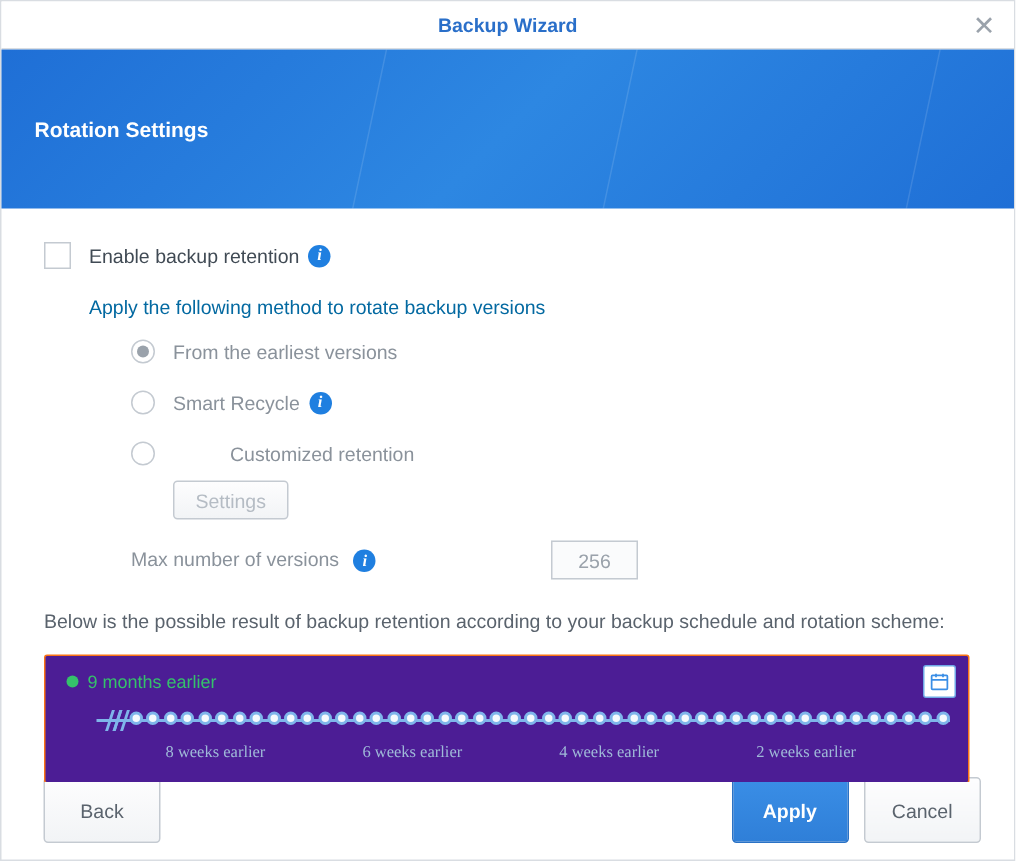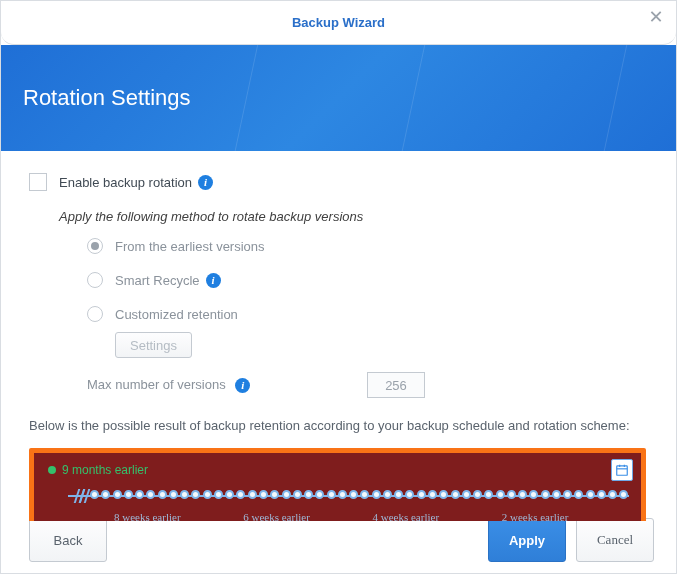--- a/index.html
+++ b/index.html
@@ -1,99 +1,99 @@
 <!DOCTYPE html>
 <html><head>
 <meta charset="utf-8">
 <style>
   * { box-sizing: border-box; }
   html, body { margin:0; padding:0; font-family: Arial, Helvetica, sans-serif; font-size:13px; color:#404a54; }
   .window { width:677px; height:574px; border:1px solid #d9dde2; background:#fff; display:flex; flex-direction:column; }
-  .titlebar { height:44px; background:#fff; border-bottom:1px solid #d9dde2; display:flex; align-items:center; position:relative;border-radius:13px; }
+  .titlebar { height:32px; background:#fff; border-bottom:1px solid #d9dde2; display:flex; align-items:center; position:relative; }
   .titlebar .title { flex:1; text-align:center; font-weight:bold; color:#2a6fc9; font-size:13px; }
   .titlebar .close { position:absolute; right:0; top:0; width:40px; height:31px; display:flex; align-items:center; justify-content:center; color:#9aa2ab; font-size:18px; cursor:pointer; }
   .banner { height:106px; background:linear-gradient(135deg,#1f6fd6 0%,#2d87e2 50%,#1f6fd6 100%); display:flex; align-items:center; padding-left:22px; position:relative; overflow:hidden; }
   .banner::before, .banner::after { content:""; position:absolute; border:1px solid rgba(255,255,255,.12); transform:rotate(12deg); }
   .banner::before { width:360px; height:360px; left:260px; top:-180px; }
   .banner::after  { width:300px; height:300px; left:420px; top:-120px; }
-  .banner h1 { color:#fff; font-size:22px; font-weight:normal; margin:0; z-index:1; }
+  .banner h1 { color:#fff; font-size:14px; font-weight:bold; margin:0; z-index:1; }
   .body { flex:1; overflow:hidden; position:relative; }
   .scroll { position:absolute; inset:0 8px 0 0; overflow-y:auto; padding:22px 22px 10px 28px; }
   .scroll::-webkit-scrollbar{width:8px;} .scroll::-webkit-scrollbar-thumb{background:#c8ced5;border-radius:4px;}
   .row { display:flex; align-items:center; }
   .checkbox { width:18px; height:18px; border:1px solid #c4cad1; background:#fff; margin-right:12px; cursor:pointer; }
   .info-icon { display:inline-flex; width:15px; height:15px; border-radius:50%; background:#1f7fe0; color:#fff; font-size:11px; font-weight:bold; align-items:center; justify-content:center; margin-left:6px; font-style:italic; font-family:Georgia,serif; cursor:help;}
-  .subtext { margin:18px 0 14px 30px; color:#404040;font-style:italic; }
+  .subtext { margin:18px 0 14px 30px; color:#0369a1; }
   .radio-group { margin-left:58px; }
   .radio-row { display:flex; align-items:center; margin-bottom:18px; color:#8a929b; }
   .radio { width:16px; height:16px; border:1px solid #c4cad1; border-radius:50%; margin-right:12px; background:#fff; position:relative; }
   .radio.selected::after { content:""; position:absolute; inset:3px; border-radius:50%; background:#9aa2ab; }
   .btn { display:inline-flex; align-items:center; justify-content:center; height:44px; padding:0 18px; border:1px solid #c4cad1; background:linear-gradient(#fdfdfe,#f2f4f6); color:#5a636d; border-radius:3px; cursor:pointer; font-size:13px;}
   .btn.small { height:26px; padding:0 14px; }
   .btn.primary { background:linear-gradient(#3a8ee6,#2f7fd8); border-color:#2a72c5; color:#fff; font-weight:bold; }
   .btn.disabled { color:#b5bcc4; cursor:default; }
   .max-row { display:flex; align-items:center; margin:6px 0 18px 58px;gap:20px; }
   .max-row .lbl { width:260px; color:#8a929b; }
   .numbox { width:58px; height:26px; border:1px solid #c4cad1; background:#fafbfc; color:#9aa2ab; text-align:center; font-size:13px; }
   .explain { color:#5a636d; margin:0 0 12px 0; line-height:1.5; }
-  .timeline { border:5px solid #f97316; background:#7f1d1d; border-radius:2px; padding:10px 10px 6px 10px; position:relative; height:86px; overflow:hidden;}
+  .timeline { border:1px solid #f97316; background:#4c1d95; border-radius:2px; padding:10px 10px 6px 10px; position:relative; height:86px; overflow:hidden;}
   .timeline .cal { position:absolute; right:8px; top:6px; width:22px; height:22px; border:1px solid #6fa8e6; border-radius:2px; display:flex; align-items:center; justify-content:center; color:#3a8ee6; background:#fff;}
   .timeline .cal svg { width:14px; height:14px; }
   .earliest { color:#35c06b; font-size:12px; display:flex; align-items:center; gap:6px; margin-left:4px;}
   .earliest .dot { width:8px; height:8px; border-radius:50%; background:#35c06b; }
   .track { position:relative; height:18px; margin:10px 2px 0 24px;}
   .track .line { position:absolute; left:0; right:0; top:8px; height:2px; background:#7fb5ea; }
   .track .breaker { position:absolute; left:8px; top:2px; width:10px; height:14px; }
   .track .breaker::before,.track .breaker::after{content:"";position:absolute;top:0;bottom:0;width:3px;border-left:2px solid #7fb5ea;border-right:2px solid #7fb5ea;transform:skewX(-18deg);} 
   .track .breaker::after{left:5px;}
   .track .dots-row { position:absolute; left:22px; right:0; top:3px; display:flex; justify-content:space-between;}
   .track .d { width:9px; height:9px; border:2px solid #7fb5ea; border-radius:50%; background:#f5f9fd;}
   .tlabels { display:flex; margin:6px 0 0 70px; color:#9fb9d8; font-size:11px;}
   .tlabels span { flex:1;font-family:Liberation Serif, serif; }
   .footer { height:52px; border-top:0; padding:0 22px 14px 28px; display:flex; align-items:center;}
   .footer .spacer{flex:1;}
   .footer .btn{min-width:78px;}
-  .footer .btn + .btn { margin-left:10px;font-family:Liberation Serif, serif;}
+  .footer .btn + .btn { margin-left:10px;}
 </style>
 </head>
 <body>
 
 <div class="window">
 
   <div class="titlebar">
     <div class="title">Backup Wizard</div>
     <div class="close">✕</div>
   </div>
 
   <div class="banner">
     <h1>Rotation Settings</h1>
   </div>
 
   <div class="body">
     <div class="scroll">
 
       <div class="row">
         <div class="checkbox"></div>
-        <span>Enable backup rotation</span>
+        <span>Enable backup retention</span>
         <span class="info-icon">i</span>
       </div>
 
       <div class="subtext">Apply the following method to rotate backup versions</div>
 
       <div class="radio-group">
         <div class="radio-row">
           <div class="radio selected"></div>
           <span>From the earliest versions</span>
         </div>
         <div class="radio-row">
           <div class="radio"></div>
           <span>Smart Recycle</span>
           <span class="info-icon">i</span>
         </div>
-        <div class="radio-row" style="margin-bottom:10px;">
+        <div class="radio-row" style="margin-bottom:10px;gap:38px;">
           <div class="radio"></div>
           <span>Customized retention</span>
         </div>
         <div style="margin-left:28px; margin-bottom:14px;">
           <div class="btn small disabled">Settings</div>
         </div>
       </div>
 
       <div class="max-row">
         <div class="lbl">

